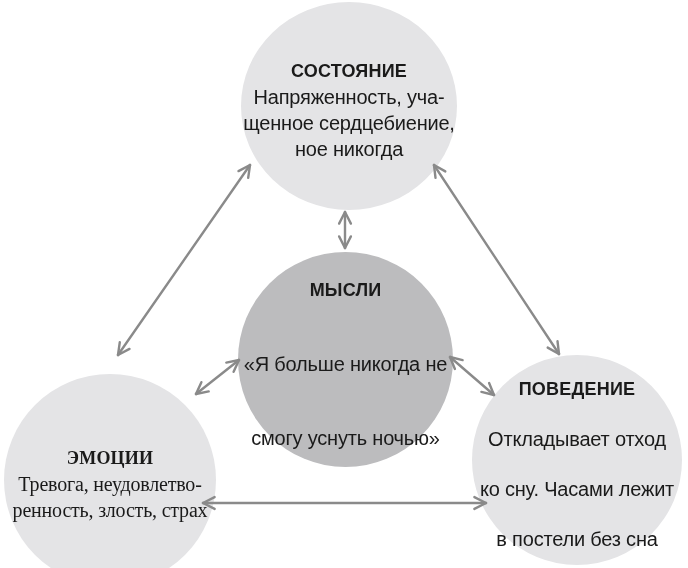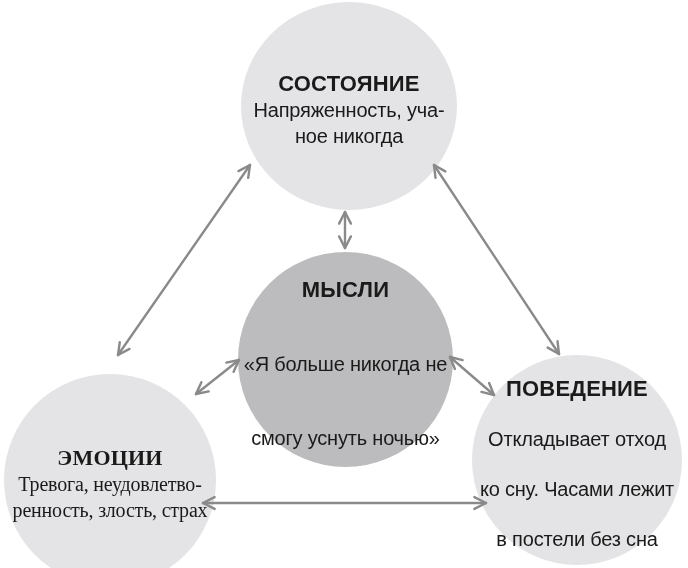--- a/index.html
+++ b/index.html
@@ -27,21 +27,21 @@
     flex-direction: column;
     justify-content: center;
     align-items: center;
     text-align: center;
     box-sizing: border-box;
   }
   .node-light { background: var(--node-fill-light, #e4e4e6); }
   .node-dark  { background: var(--node-fill-dark, #bcbcbe); }
   .node-title {
     font-weight: 700;
-    font-size: 22px;
+    font-size: 18px;
     line-height: 26px;
     letter-spacing: 0.2px;
     white-space: nowrap;
     margin-top: 8px;
   }
   .node-line {
     font-size: 20px;
     line-height: 26px;
     letter-spacing: -0.2px;
     white-space: nowrap;
@@ -65,20 +65,21 @@
   }
 </style>
 </head>
 <body>
 
 <div class="canvas">
 
   <div class="node node-light" id="node-state">
     <div class="node-title">СОСТОЯНИЕ</div>
     <div class="node-line">Напряженность, уча-</div>
+    <div class="node-line">щенное сердцебиение,</div>
     <div class="node-line">ное никогда</div>
   </div>
 
   <div class="node node-dark" id="node-thoughts">
     <div class="node-title">МЫСЛИ</div>
     <div class="node-line">«Я больше никогда не</div>
     <div class="node-line">смогу уснуть ночью»</div>
   </div>
 
   <div class="node node-light" id="node-emotions">

